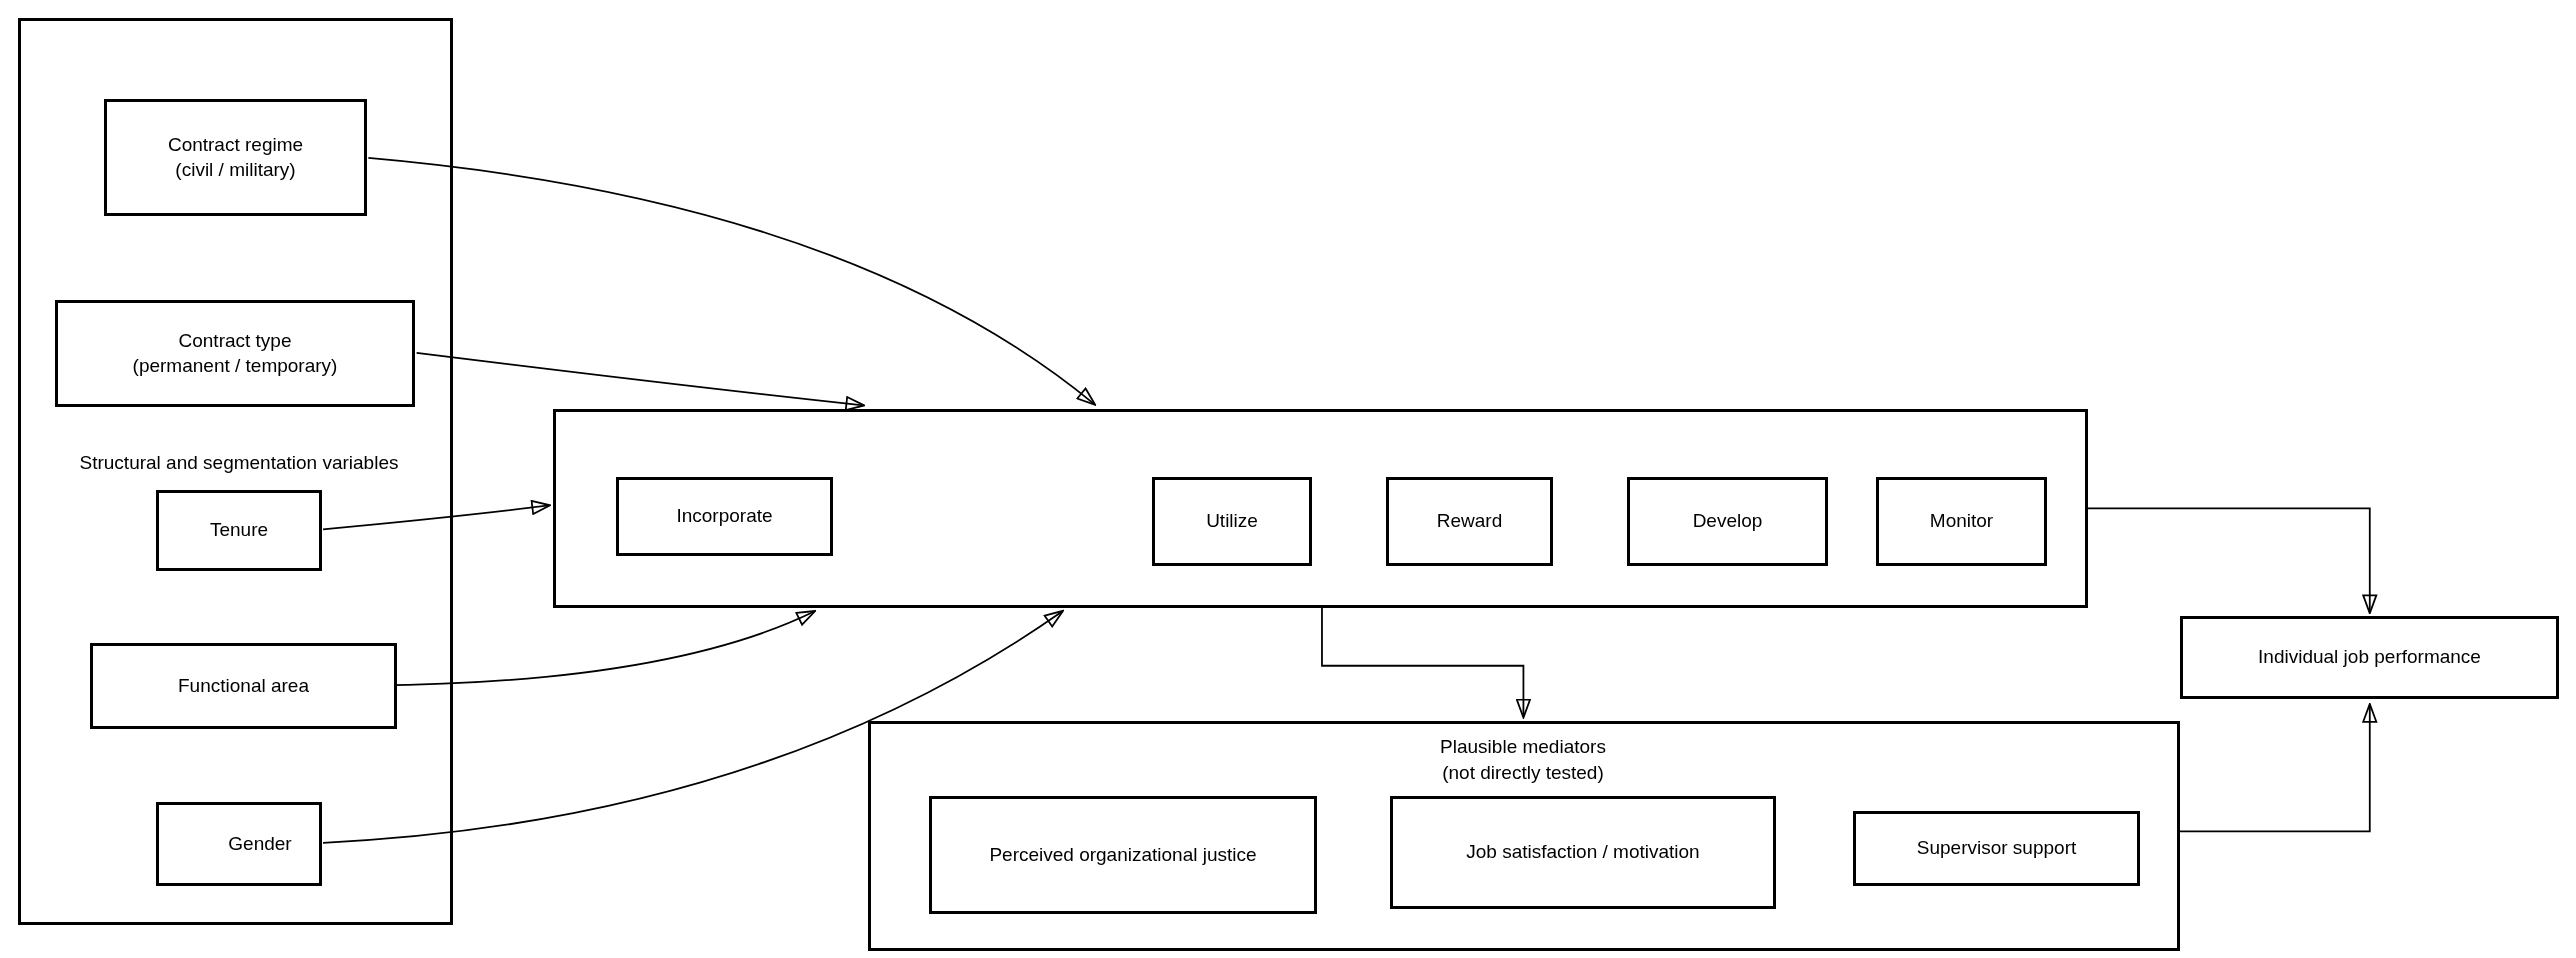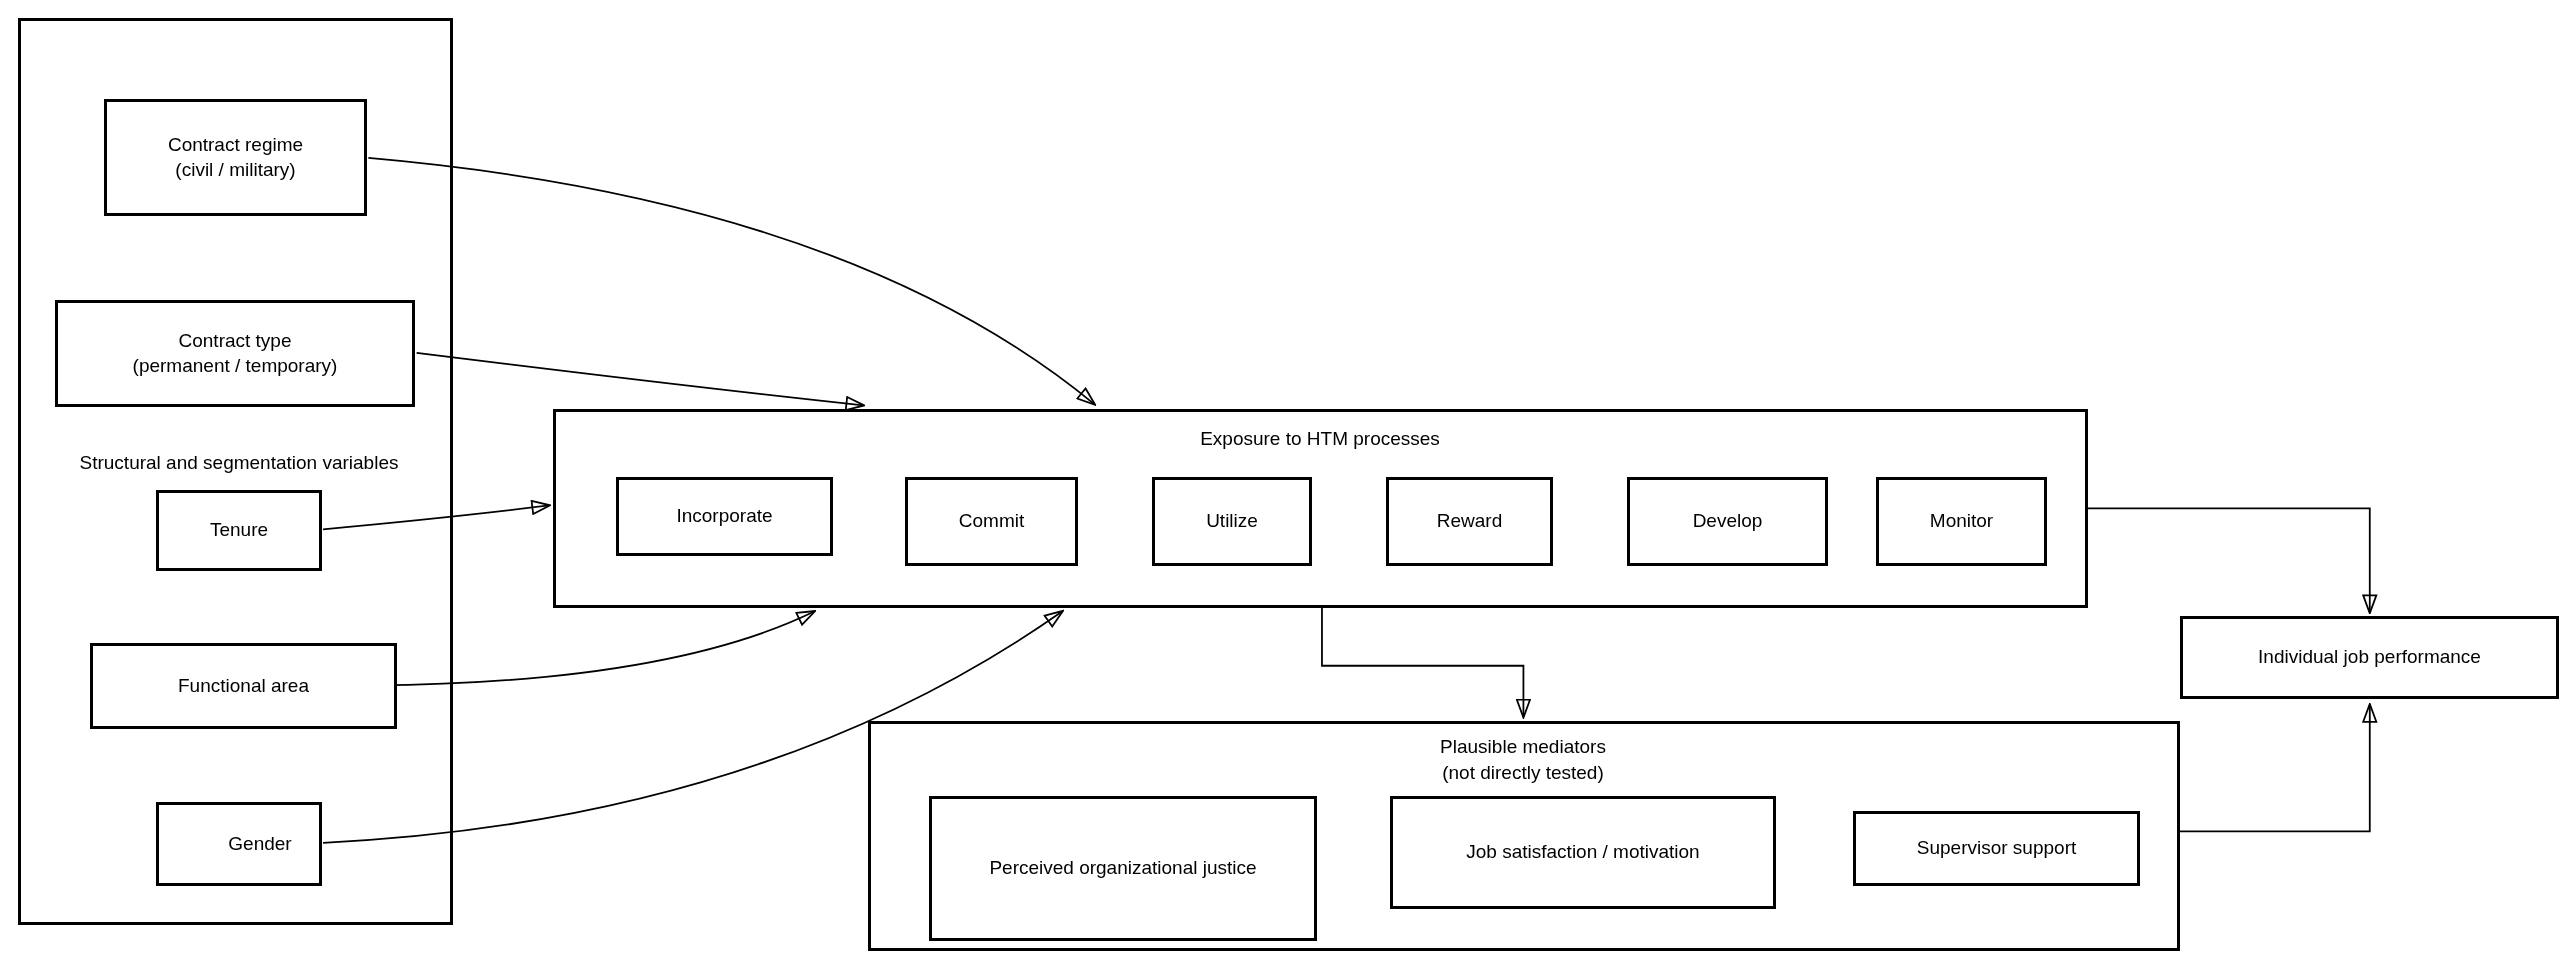--- a/index.html
+++ b/index.html
@@ -92,29 +92,25 @@
   <div class="node" style="left:90px; top:643px; width:307px; height:86px;">
     <div>Functional area</div>
   </div>
 
   <div class="node" style="left:156px; top:802px; width:166px; height:84px;padding-left:42px;">
     <div>Gender</div>
   </div>
 
   <div class="container-panel" style="left:553px; top:409px; width:1535px; height:199px;"></div>
 
-  <div class="free-label" style="left:1022px; top:427px; width:596px;">Exposure to HTM processes</div>
 
   <div class="node" style="left:616px; top:477px; width:217px; height:79px;">
     <div>Incorporate</div>
   </div>
 
-  <div class="node" style="left:905px; top:477px; width:173px; height:89px;">
-    <div>Commit</div>
-  </div>
 
   <div class="node" style="left:1152px; top:477px; width:160px; height:89px;">
     <div>Utilize</div>
   </div>
 
   <div class="node" style="left:1386px; top:477px; width:167px; height:89px;">
     <div>Reward</div>
   </div>
 
   <div class="node" style="left:1627px; top:477px; width:201px; height:89px;">
@@ -123,21 +119,21 @@
 
   <div class="node" style="left:1876px; top:477px; width:171px; height:89px;">
     <div>Monitor</div>
   </div>
 
   <div class="container-panel" style="left:868px; top:721px; width:1312px; height:230px;"></div>
 
   <div class="free-label" style="left:1225px; top:735px; width:596px;">Plausible mediators</div>
   <div class="free-label" style="left:1225px; top:761px; width:596px;">(not directly tested)</div>
 
-  <div class="node" style="left:929px; top:796px; width:388px; height:145px;">
+  <div class="node" style="left:929px; top:796px; width:388px; height:118px;">
     <div>Perceived organizational justice</div>
   </div>
 
   <div class="node" style="left:1390px; top:796px; width:386px; height:113px;">
     <div>Job satisfaction / motivation</div>
   </div>
 
   <div class="node" style="left:1853px; top:811px; width:287px; height:75px;">
     <div>Supervisor support</div>
   </div>

